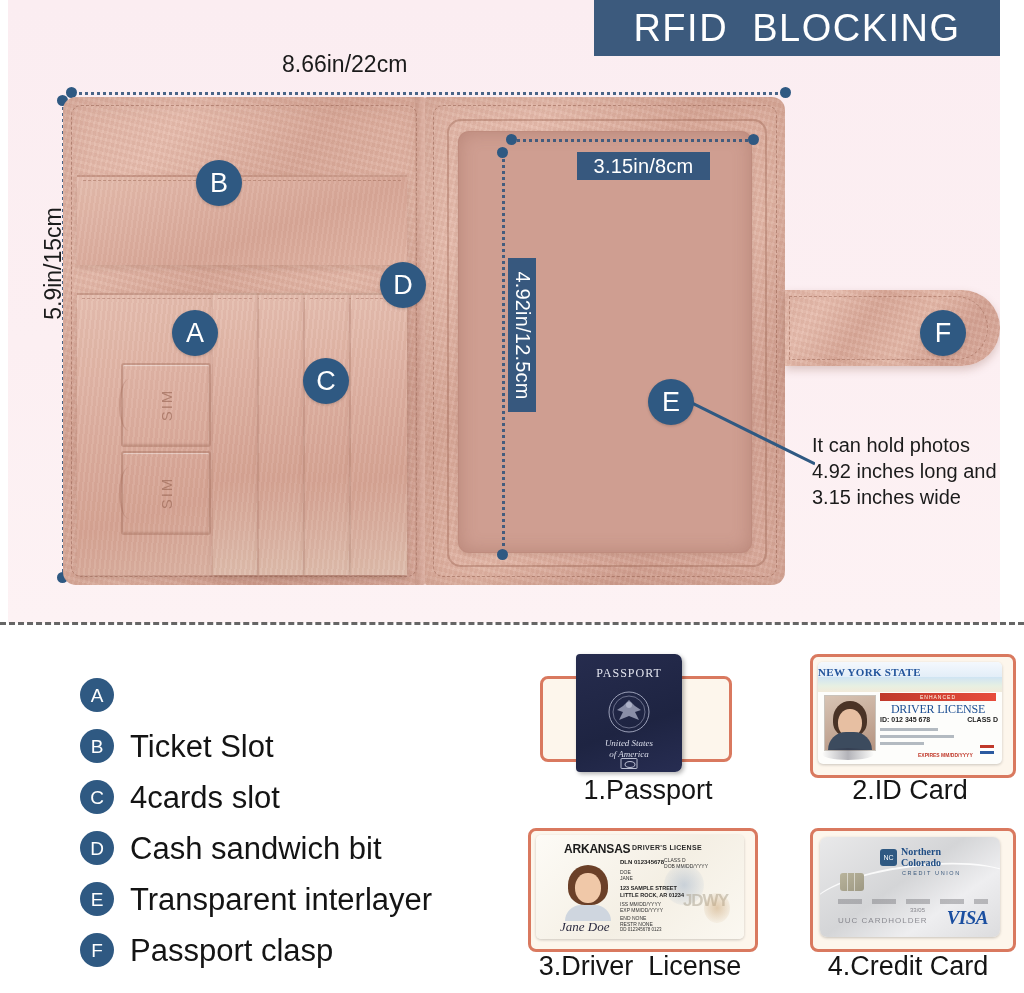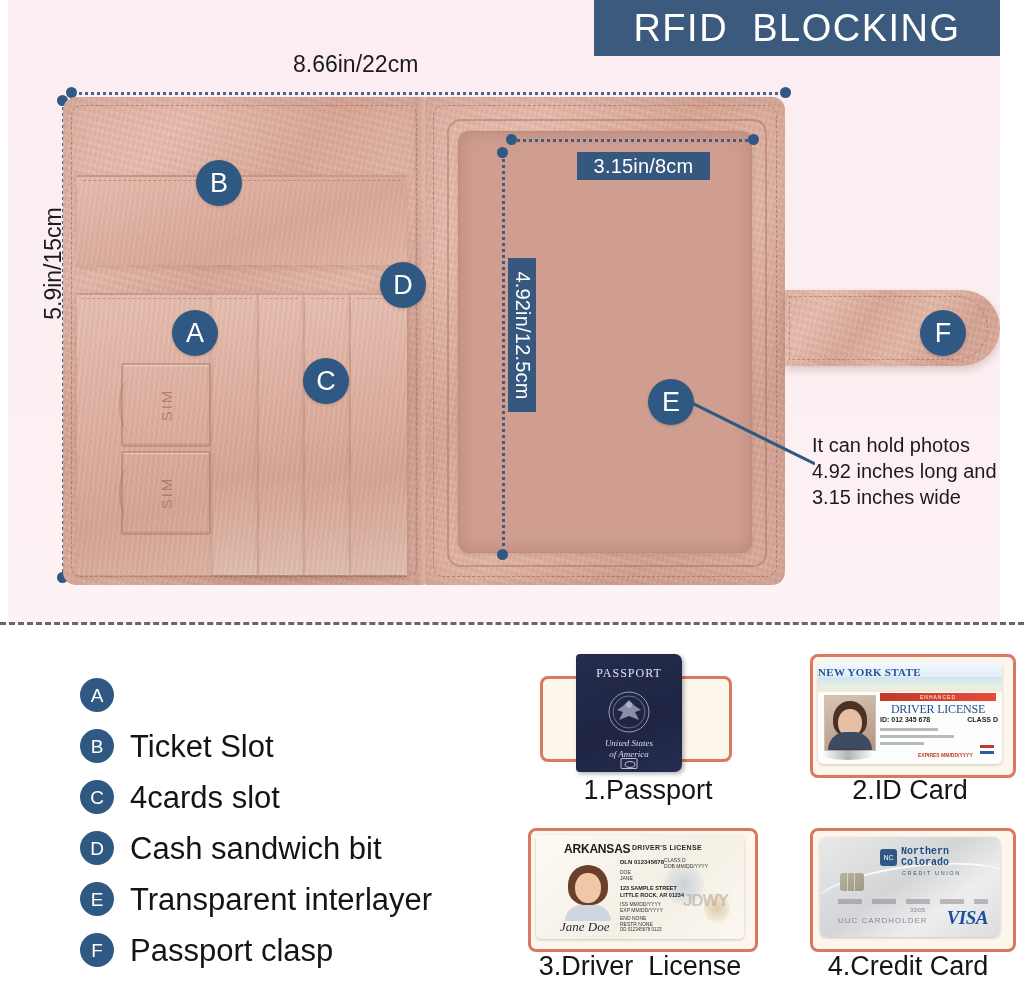--- a/index.html
+++ b/index.html
@@ -154,21 +154,21 @@
   .dotline-v{
     position:absolute;width:0;border-left:3px dotted #35567c;opacity:.9;
   }
   .enddot{
     position:absolute;width:11px;height:11px;border-radius:50%;background:#2f5982;
   }
 
   .dim-label{
     position:absolute;color:#1b1b1b;font-size:23px;white-space:nowrap;
   }
-  #dim-width{ left:293px;top:51px; }
+  #dim-width{ left:282px;top:51px; }
   #dim-height{
     left:-3px;top:250px;
     transform:rotate(-90deg);transform-origin:center center;
   }
 
   .badge{
     position:absolute;background:#37587e;color:#fff;
     font-size:20px;letter-spacing:.2px;white-space:nowrap;
     display:flex;align-items:center;justify-content:center;
     z-index:25;
@@ -404,21 +404,21 @@
     border-radius:50%;transform:rotate(-7deg);
   }
   #cc-logo{
     position:absolute;left:60px;top:9px;display:flex;align-items:center;gap:4px;
   }
   #cc-logo .lg-mark{
     width:17px;height:17px;border-radius:3px;background:#2f5982;color:#fff;
     font-size:7px;display:flex;align-items:center;justify-content:center;line-height:1;
   }
   #cc-logo .lg-name{
-    font-family:Liberation Mono, monospace;
+    font-family:Liberation Serif, serif;
     font-size:10px;font-weight:bold;color:#1f4d84;line-height:11px;
   }
   #cc-cu{
     position:absolute;left:82px;top:33px;font-size:5.5px;letter-spacing:1.6px;color:#3c5a7d;
   }
   #cc-chip{
     position:absolute;left:20px;top:36px;width:24px;height:18px;border-radius:3px;
     background:linear-gradient(145deg,#b9b49c,#9d9883);
   }
   #cc-chip:after{

